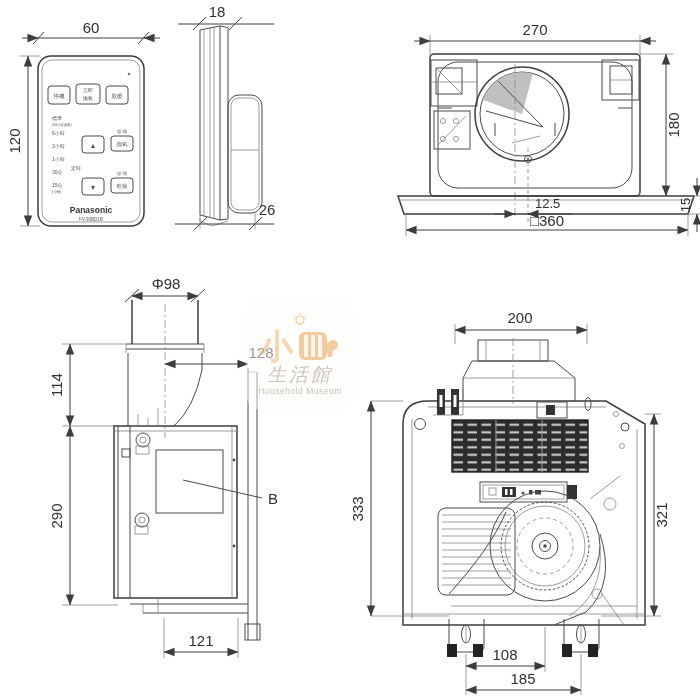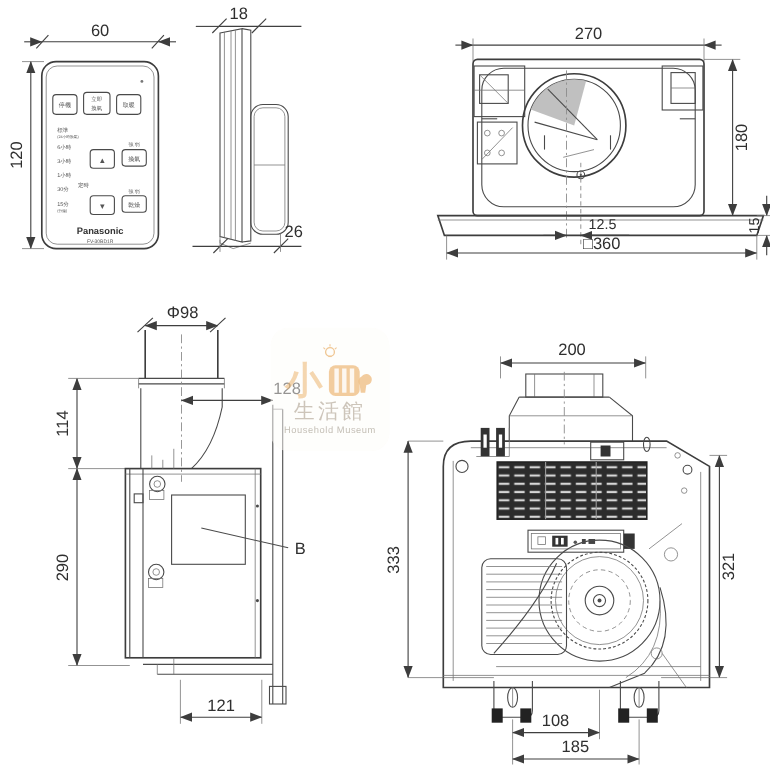--- a/index.html
+++ b/index.html
@@ -12,21 +12,21 @@
   .dim {stroke:#3f3f3f;stroke-width:1;fill:none;}
   .cl  {stroke:#8a8a8a;stroke-width:.8;fill:none;stroke-dasharray:8,3,2,3;}
   .txt {fill:#2f2f2f;font-family:"Liberation Sans",sans-serif;font-size:15px;}
   .txtm{fill:#2f2f2f;font-family:"Liberation Sans",sans-serif;font-size:13px;}
   .tiny{fill:#555;font-family:"Liberation Sans",sans-serif;}
   .wm{position:absolute;left:246px;top:298px;width:108px;height:112px;border-radius:16px;
       background:rgba(253,251,247,.55);display:flex;flex-direction:column;align-items:center;
       justify-content:center;opacity:.9;}
   .wm-row{display:flex;align-items:center;gap:2px;margin-top:-2px;}
   .wm-cn-prefix{font-size:34px;font-weight:bold;color:rgba(238,186,122,.65);line-height:1;}
-  .wm-cn-main{font-size:19px;letter-spacing:3px;color:rgba(196,188,175,.95);line-height:1.2;}
+  .wm-cn-main{font-size:19px;letter-spacing:3px;color:rgba(196,188,175,.95);line-height:1.2;font-style:italic;}
   .wm-en{font-size:8.5px;color:rgba(186,181,171,.95);letter-spacing:.5px;}
 </style>
 </head>
 <body>
 
 <div id="page">
 
 <svg width="0" height="0">
   <defs>
     <marker id="arr" viewBox="0 0 10 10" refX="9.6" refY="5" markerWidth="11" markerHeight="11" orient="auto-start-reverse" markerUnits="userSpaceOnUse">

